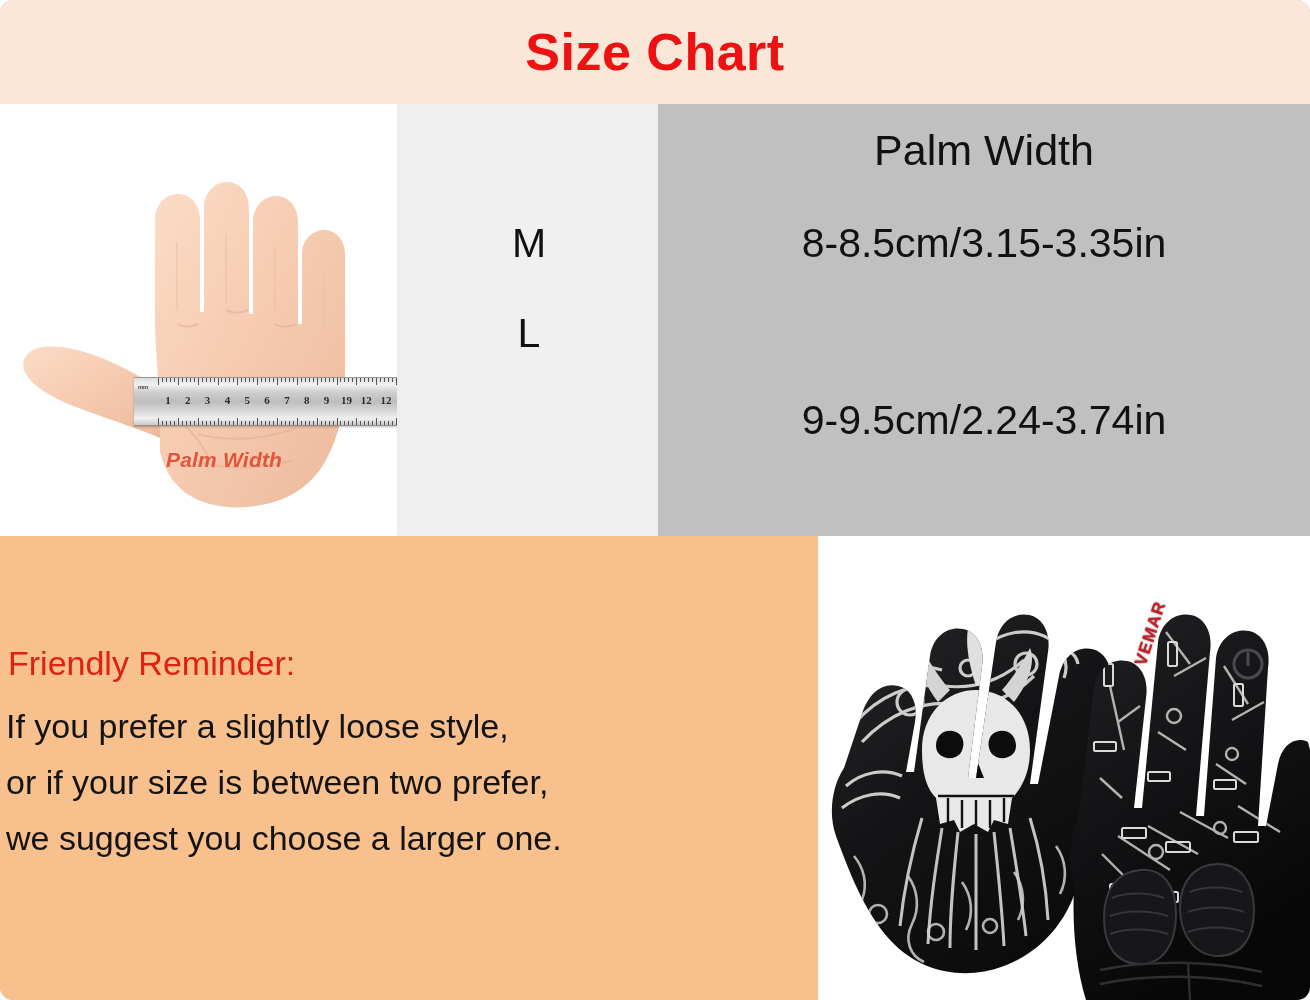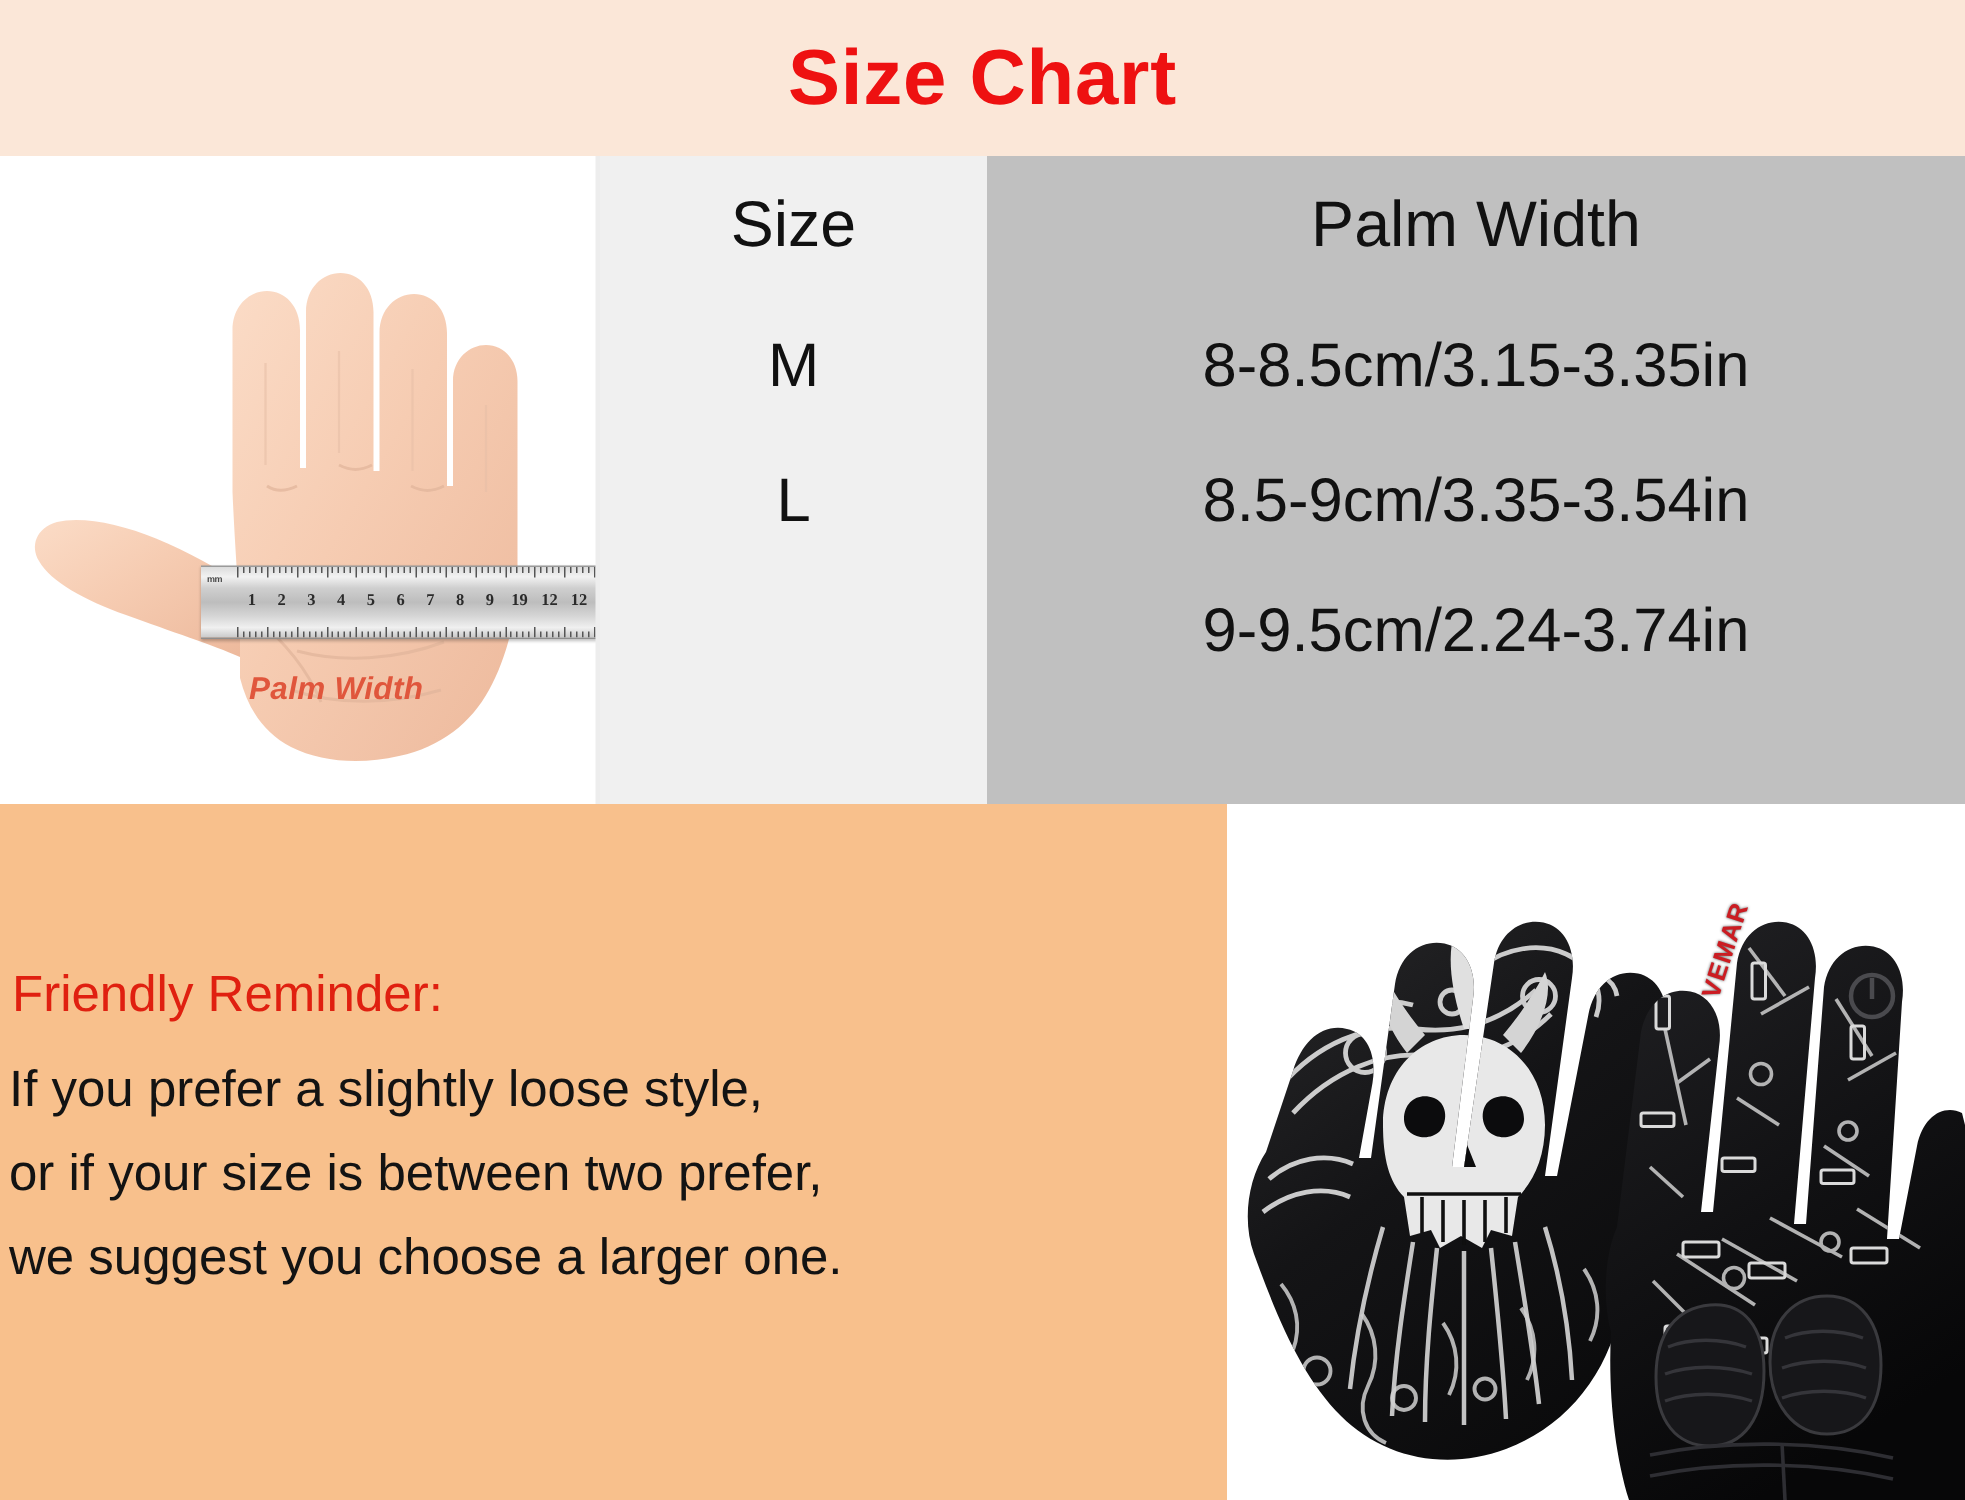--- a/index.html
+++ b/index.html
@@ -9,20 +9,21 @@
   }
   body {
     font-family: "Liberation Sans", sans-serif;
   }
   .page {
     position: relative;
     width: 1310px;
     height: 1000px;
     overflow: hidden;
     background: #c4b5fd;
+    border-radius: 13px;
   }
 
   
   .header-band {
     position: absolute;
     left: 0; top: 0;
     width: 1310px;
     height: 104px;
     background: #fbe7d8;
   }
@@ -420,28 +421,26 @@
             <div class="tick major top" style="left: 262px;"></div>
             <div class="tick major bot" style="left: 262px;"></div>
           </div>
       </div>
 
       <div class="palm-width-label">Palm Width</div>
 
       <div class="photo-edge"></div>
     </div>
 
-    <div class="cell head size-col r-head">Size</div>
     <div class="cell head palm-col r-head">Palm Width</div>
 
     <div class="cell row size-col r0">M</div>
     <div class="cell row palm-col r0">8-8.5cm/3.15-3.35in</div>
 
     <div class="cell row size-col r1">L</div>
-    <div class="cell row palm-col r1">8.5-9cm/3.35-3.54in</div>
 
     <div class="cell row palm-col r2">9-9.5cm/2.24-3.74in</div>
   </div>
 
   <div class="reminder-band">
     <div class="reminder-title">Friendly Reminder:</div>
     <div class="reminder-lines">
       <div class="reminder-line">If you prefer a slightly loose style,</div>
       <div class="reminder-line">or if your size is between two prefer,</div>
       <div class="reminder-line">we suggest you choose a larger one.</div>

